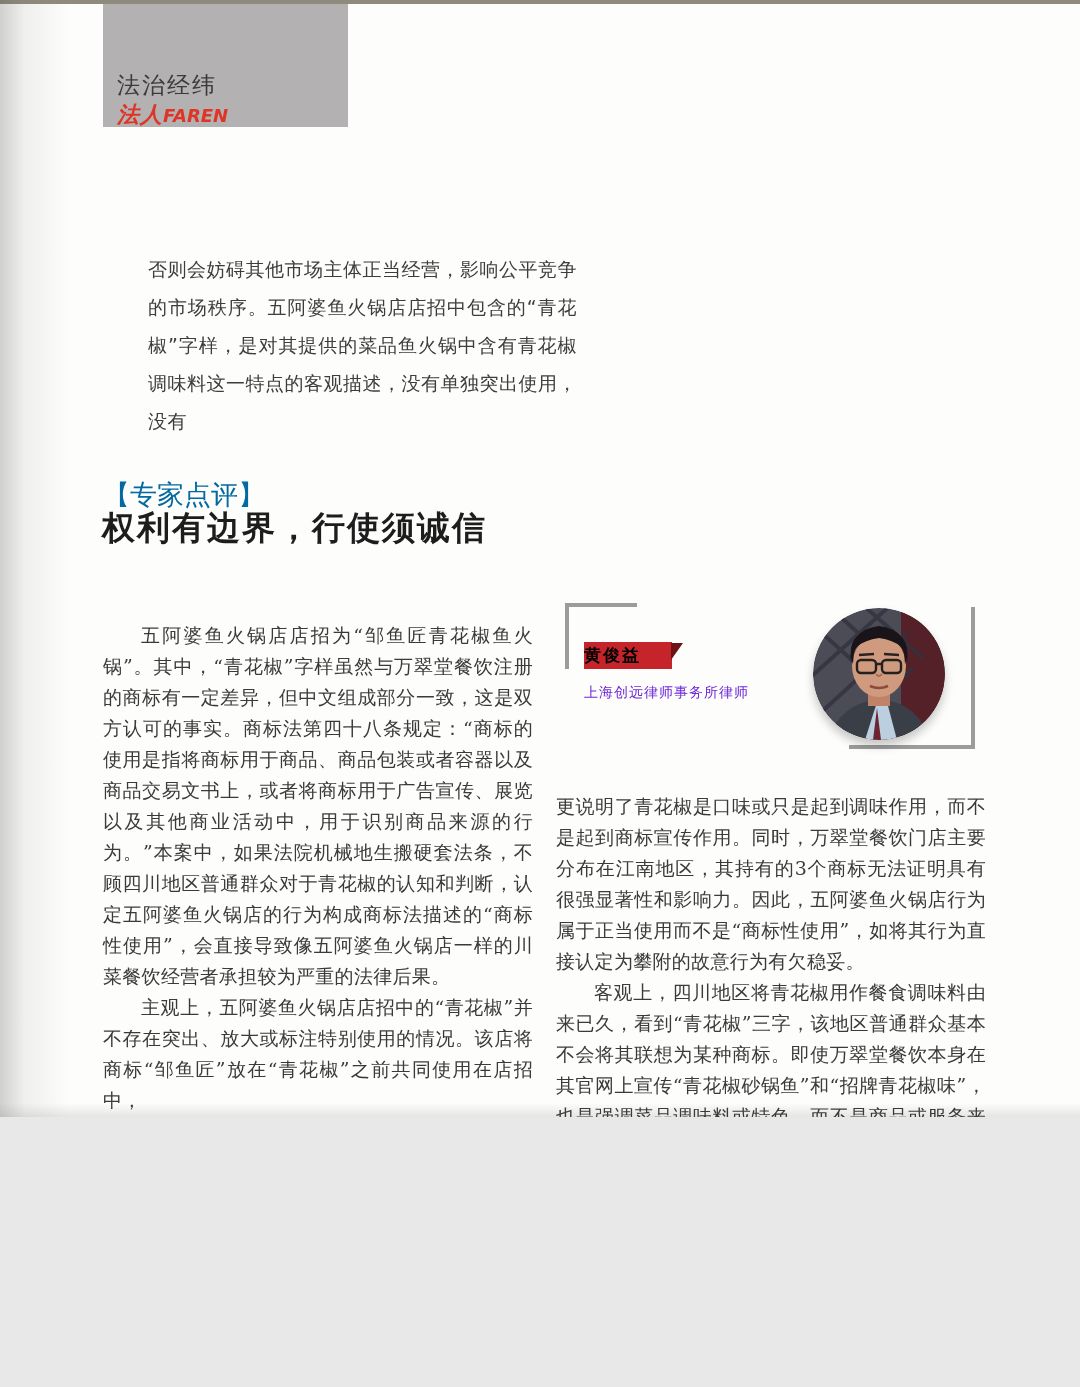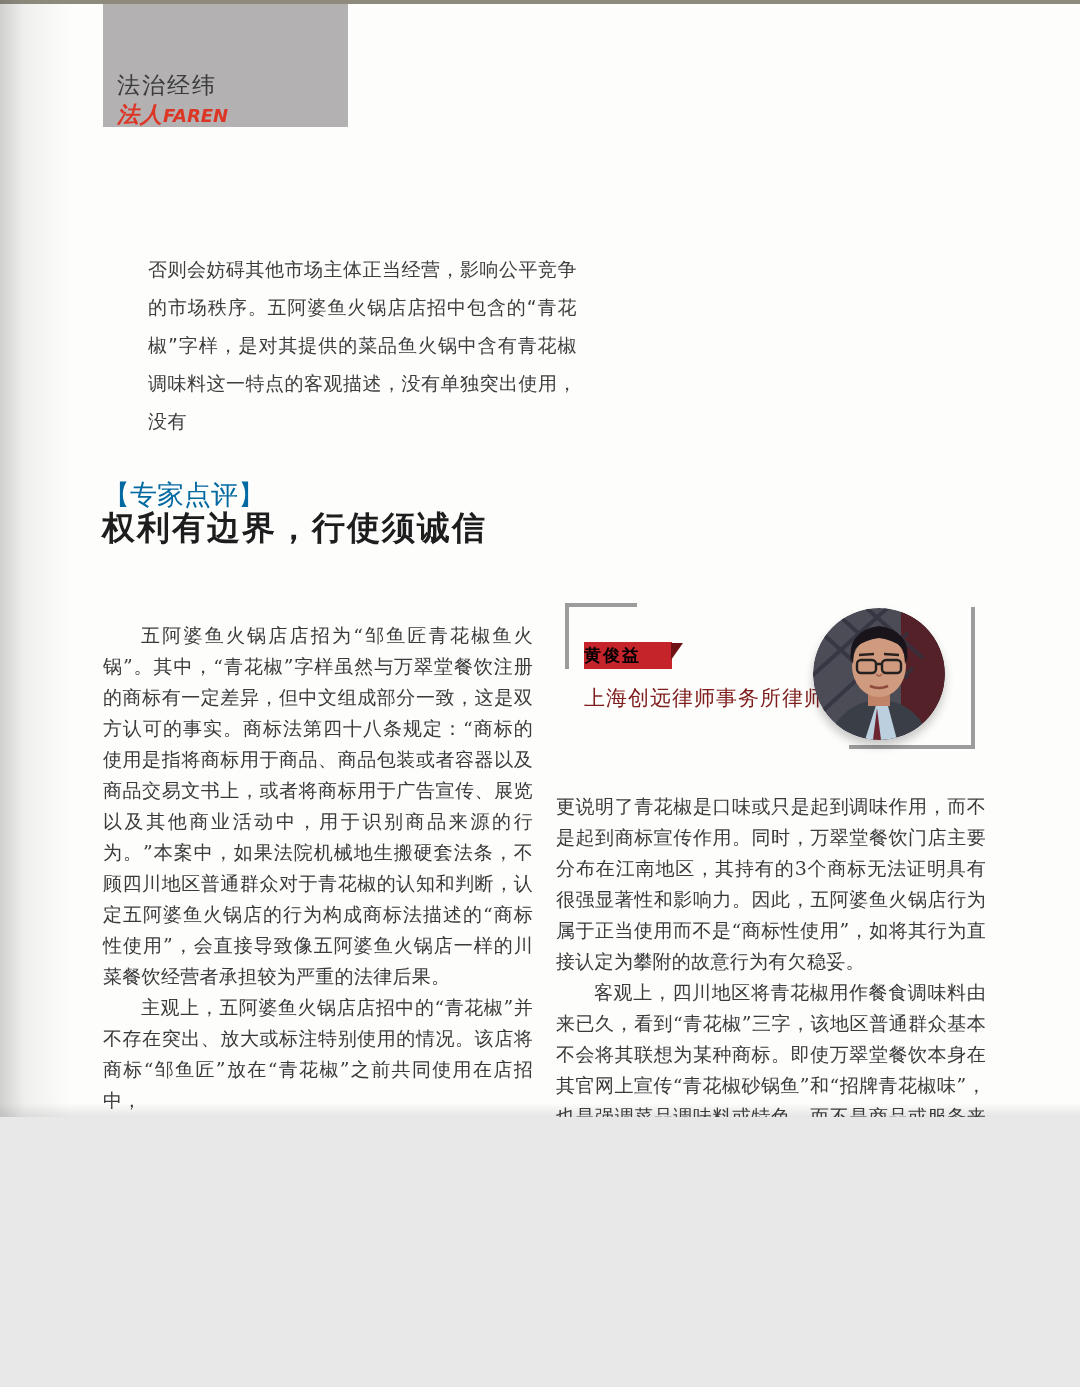--- a/index.html
+++ b/index.html
@@ -33,21 +33,21 @@
   
   .expert-box{position:absolute;left:556px;top:598px;width:430px;height:162px;}
   .bracket-tl{position:absolute;left:9px;top:5px;width:68px;height:62px;
     border-top:4px solid #9c9c9c;border-left:4px solid #9c9c9c;}
   .bracket-br{position:absolute;right:11px;top:9px;width:122px;height:138px;
     border-right:4px solid #9c9c9c;border-bottom:4px solid #9c9c9c;}
   .expert-badge{position:absolute;left:28px;top:44px;width:88px;height:27px;background:#c5242b;
     color:#000000;font-weight:bold;font-size:17px;text-align:left;line-height:27px;letter-spacing:2px;}
   .expert-badge::after{content:"";position:absolute;right:-11px;top:1px;width:0;height:0;
     border-top:17px solid #6f1215;border-right:12px solid transparent;}
-  .expert-title{position:absolute;left:28px;top:86px;font-size:21px;color:#7f1d1d;letter-spacing:1px;text-align:right;}
+  .expert-title{position:absolute;left:28px;top:86px;font-size:14px;color:#6d28d9;letter-spacing:1px;text-align:right;}
   .portrait{position:absolute;left:257px;top:10px;width:132px;height:132px;border-radius:50%;
     overflow:hidden;box-shadow:0 6px 10px rgba(0,0,0,.22);}
 
   
   .article-col{position:absolute;width:430px;font-family:"DejaVu Serif",serif;font-size:19px;
     line-height:31px;color:#3a3a3a;text-align:justify;letter-spacing:.3px;}
   .col-left{left:103px;top:620px;}
   .col-right{left:556px;top:791px;}
   .article-col p{margin:0;}
   .article-col p.indent{text-indent:2em;}

